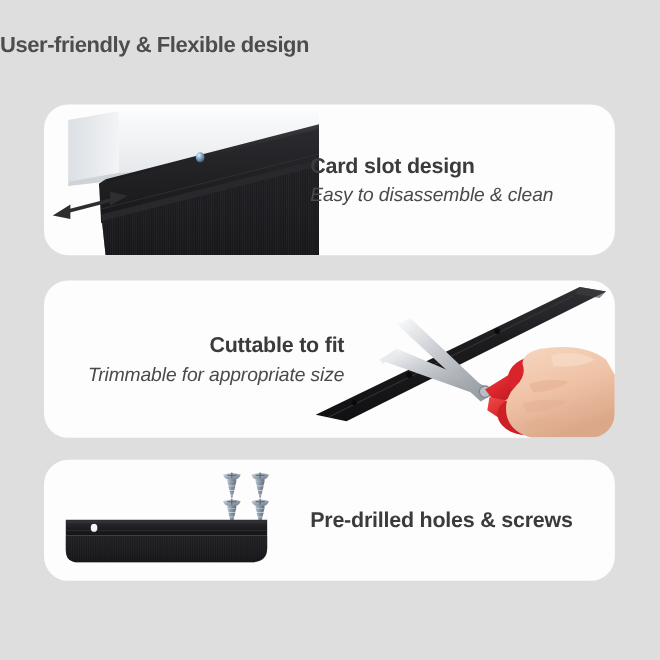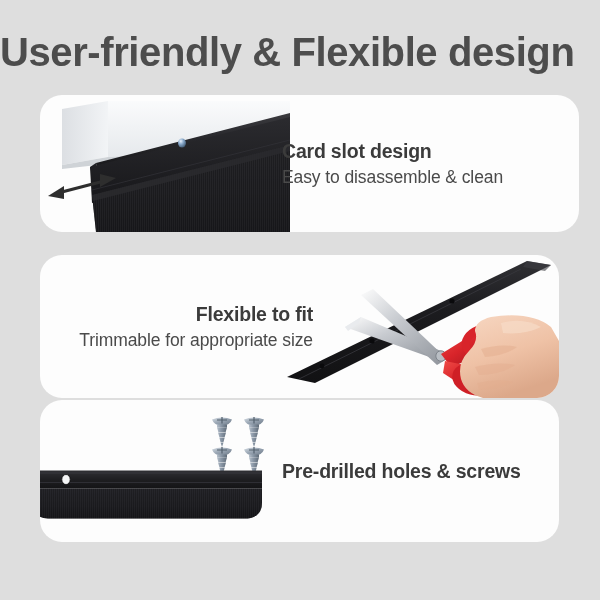--- a/index.html
+++ b/index.html
@@ -15,39 +15,39 @@
     position: relative;
   }
 
   
   .page-title {
     position: absolute;
     top: 30px;
     left: 0;
     width: 488px;
     text-align: left;
-    font-size: 40px;
+    font-size: 20px;
     font-weight: bold;
     color: #4d4d4d;
     letter-spacing: -0.4px;
     white-space: nowrap;
   }
 
   
   .card {
     position: absolute;
     left: 40px;
     width: 519px;
     background: #fdfdfd;
     border-radius: 22px;
     overflow: hidden;
   }
-  #card-1 { top: 95px;  height: 137px; padding-left: 20px; }
+  #card-1 { top: 95px;  height: 137px; }
   #card-2 { top: 255px; height: 143px; }
-  #card-3 { top: 400px; height: 142px; }
+  #card-3 { top: 418px; height: 110px; }
 
   .card-text {
     position: absolute;
     top: 50%;
     transform: translateY(-50%);
     z-index: 6;
   }
   .text-right-side { right: 18px; text-align: left; left: 242px; }
   .text-left-side  { left: 16px;  text-align: right; right: 246px; }
 
@@ -60,20 +60,21 @@
     line-height: 1.25;
   }
   .card-sub {
     font-size: 17.5px;
     font-weight: normal;
     color: #4a4a4a;
     letter-spacing: -0.1px;
     white-space: nowrap;
     line-height: 1.3;
     margin-top: 3px;
+    font-style: italic;
   }
 
   
   .illus {
     position: absolute;
     top: 0;
     height: 100%;
   }
   #illus-1 { left: 0;   width: 250px; }
   #illus-2 { right: 0;  width: 290px; }
@@ -154,21 +155,21 @@
 
   <div class="card-text text-right-side">
     <div class="card-title">Card slot design</div>
     <div class="card-sub">Easy to disassemble &amp; clean</div>
   </div>
 </div>
 
 <div class="card" id="card-2">
 
   <div class="card-text text-left-side">
-    <div class="card-title">Flexible to fit</div>
+    <div class="card-title">Cuttable to fit</div>
     <div class="card-sub">Trimmable for appropriate size</div>
   </div>
 
   <div class="illus" id="illus-2">
     <svg viewBox="0 0 290 143" xmlns="http://www.w3.org/2000/svg">
       <defs>
         <linearGradient id="c2strip" x1="0" y1="0" x2="0" y2="1">
           <stop offset="0%" stop-color="#303034"></stop>
           <stop offset="40%" stop-color="#1c1c1f"></stop>
           <stop offset="100%" stop-color="#111113"></stop>

